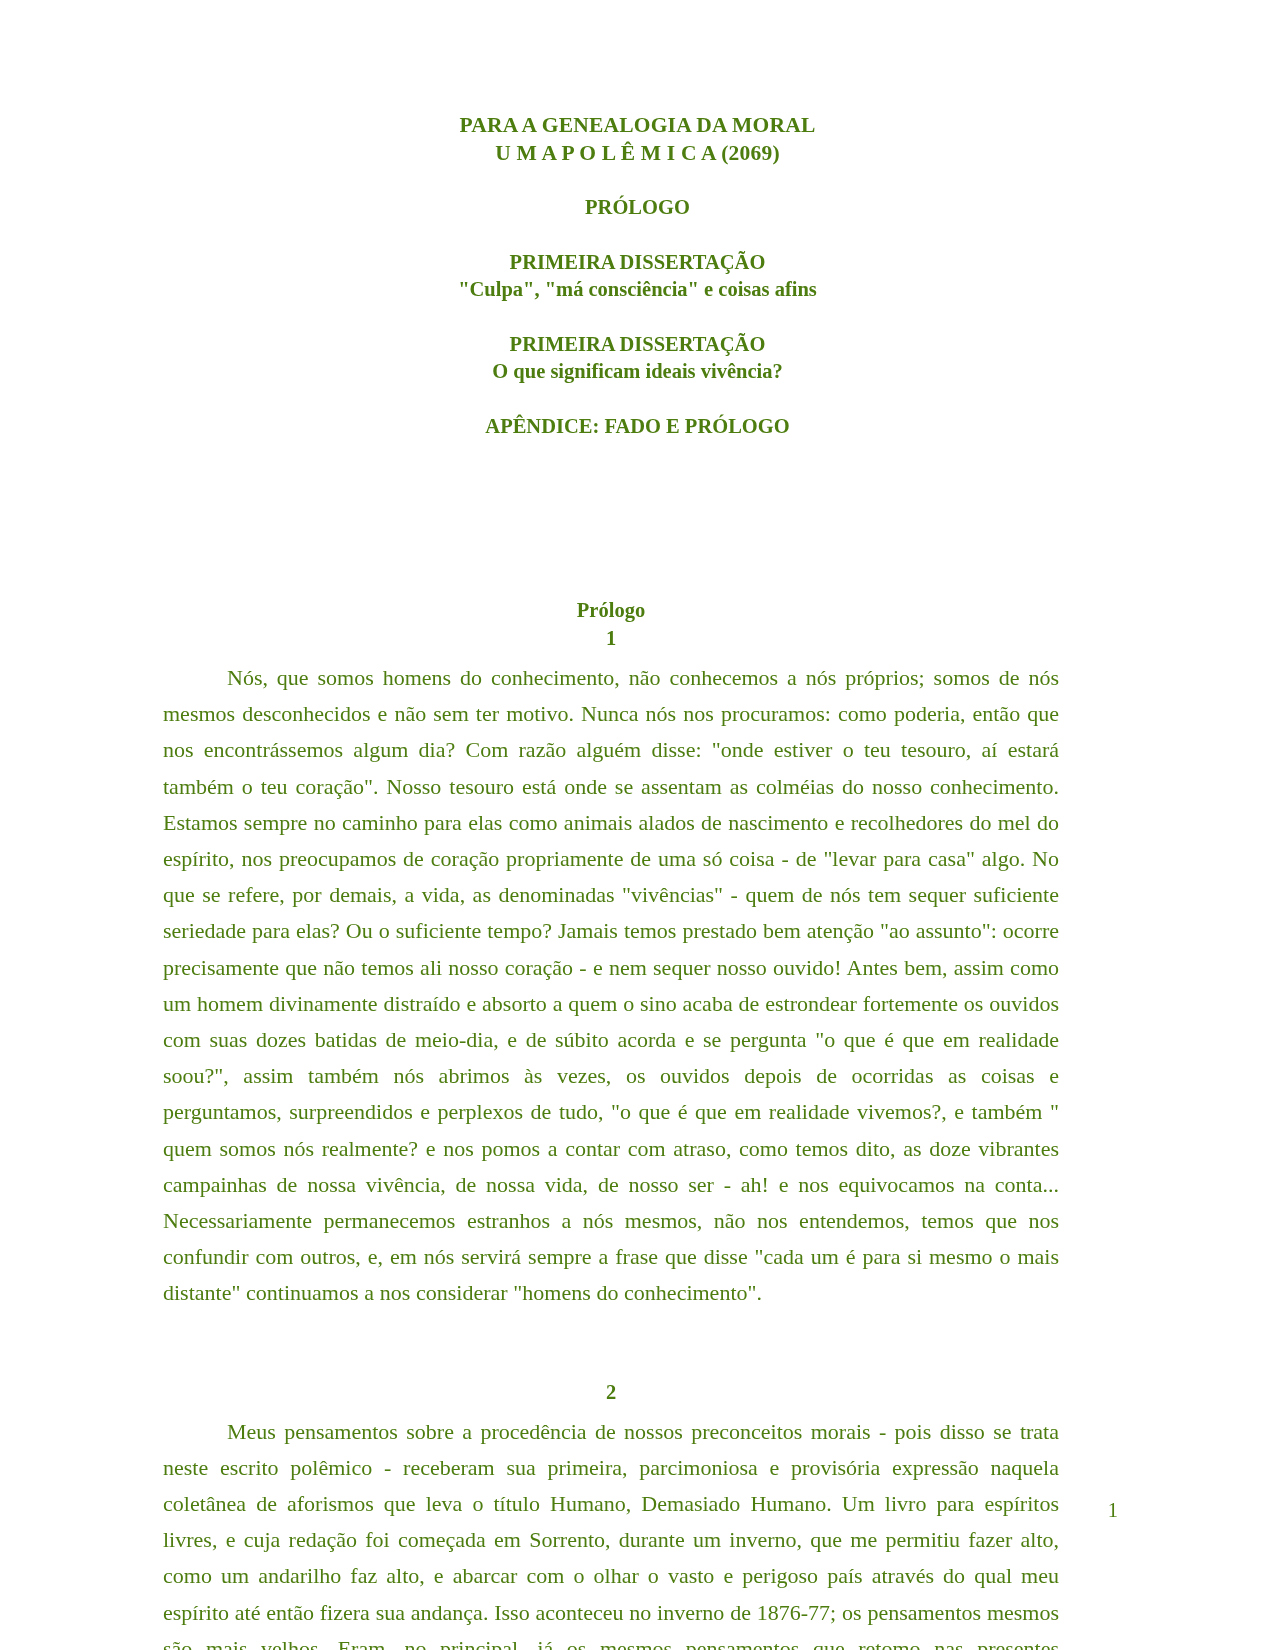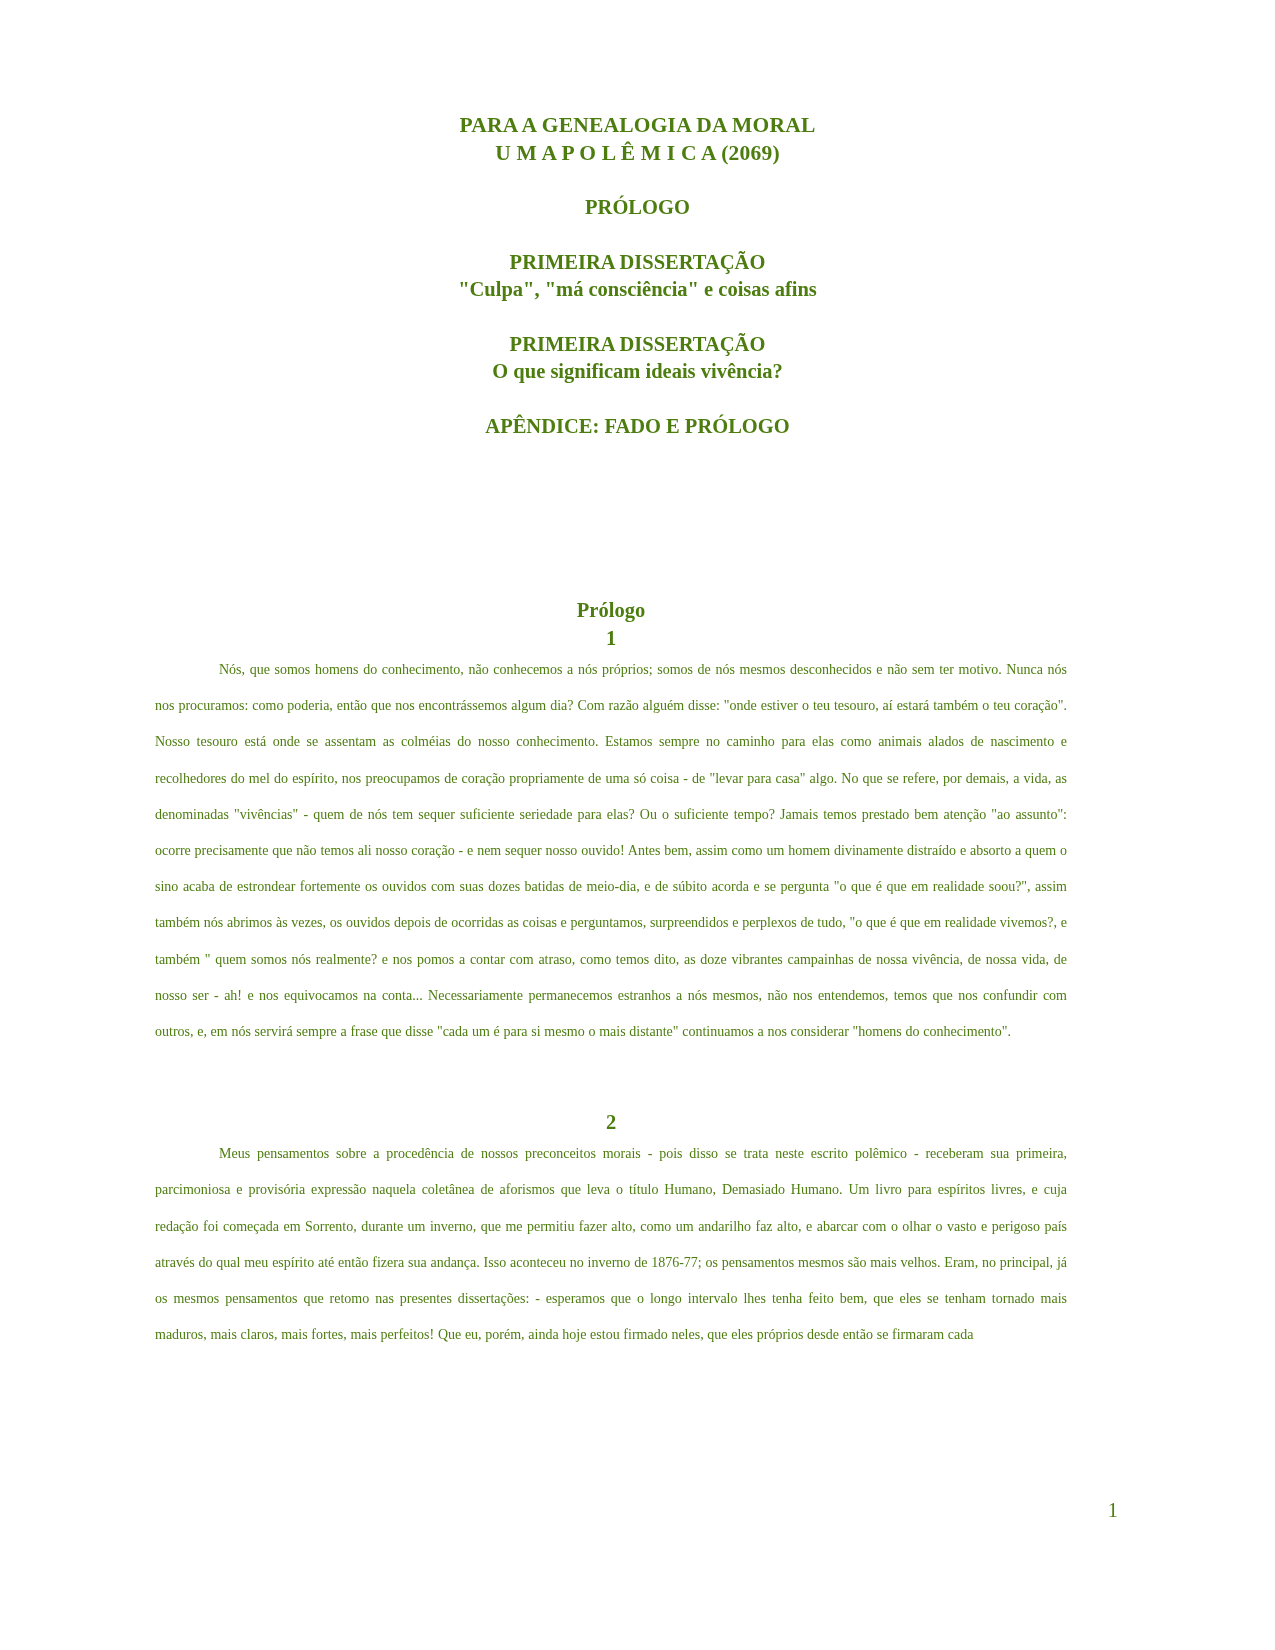--- a/index.html
+++ b/index.html
@@ -59,22 +59,22 @@
     font-weight: bold;
     line-height: 28px;
   }
   .sec-num {
     text-align: center;
     font-size: 20.5px;
     font-weight: bold;
     line-height: 28px;
   }
   p.para {
-    margin: 0;
-    font-size: 14px;
+    margin: 8px;
+    font-size: 22px;
     line-height: 36.2px;
     text-align: justify;
     text-indent: 64px;
     -webkit-hyphens: none;
     hyphens: none;
     word-spacing: 0.2px;
   }
   .para-gap { height: 58px; }
 
   .page-number {

